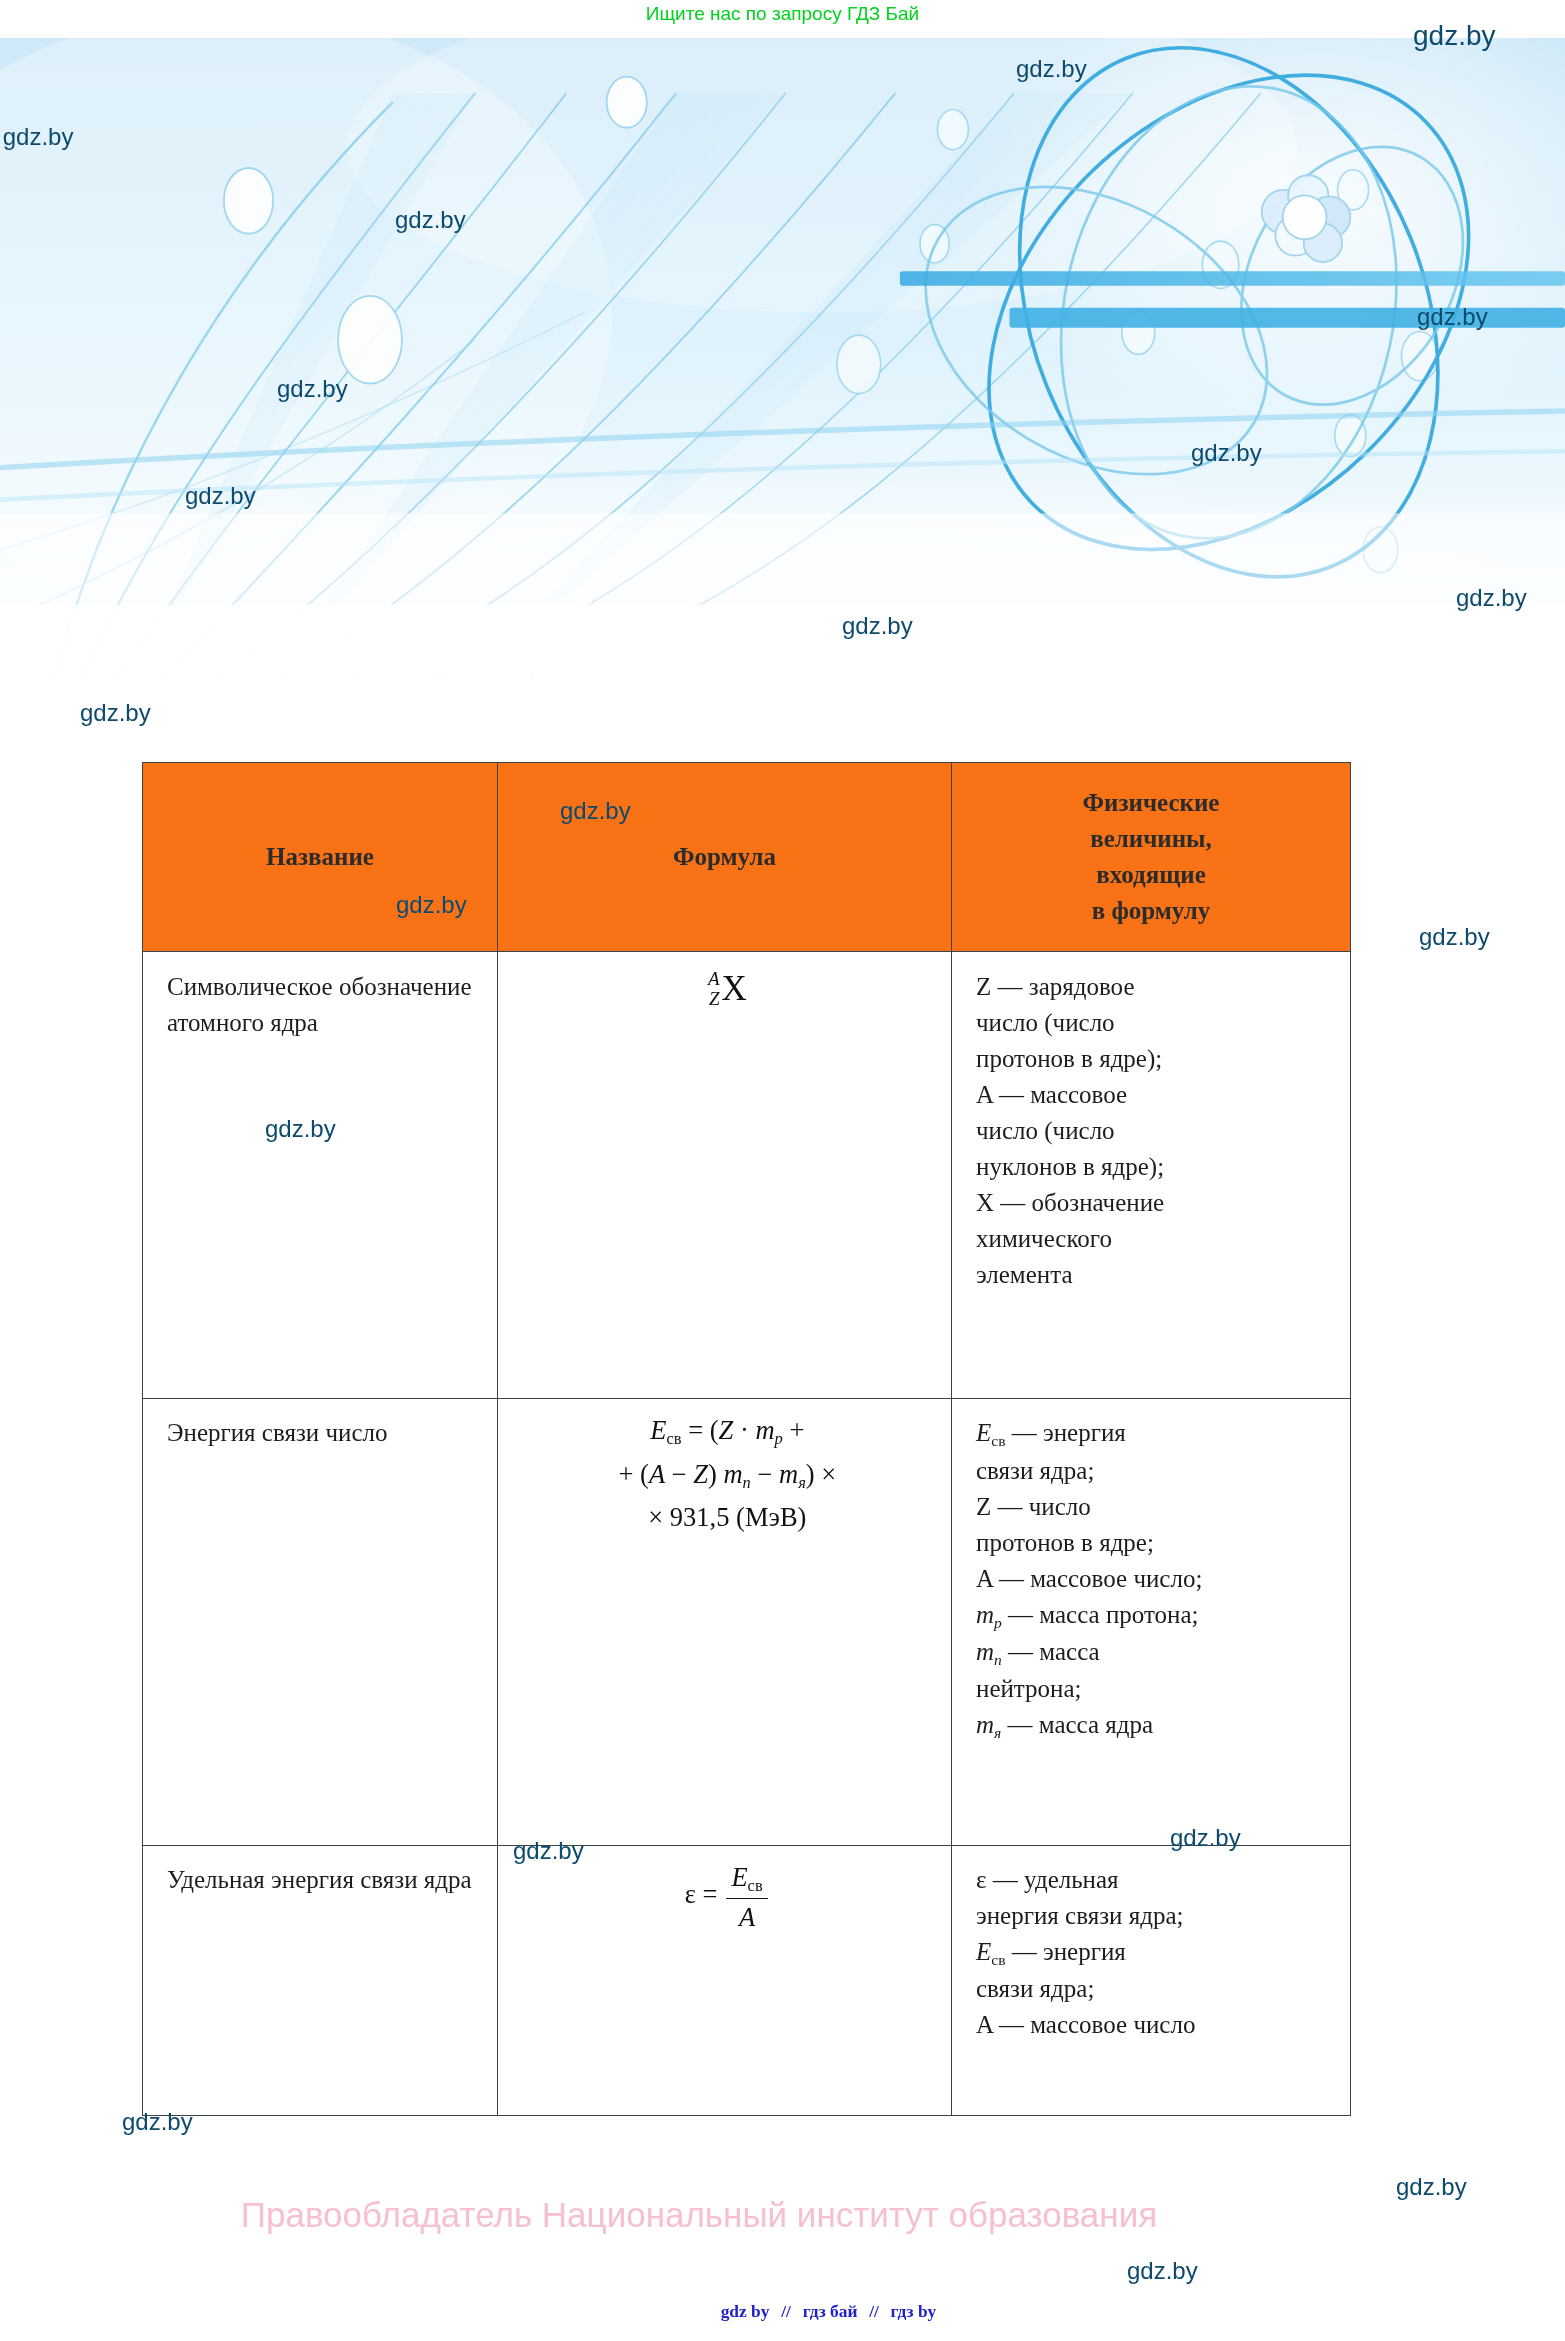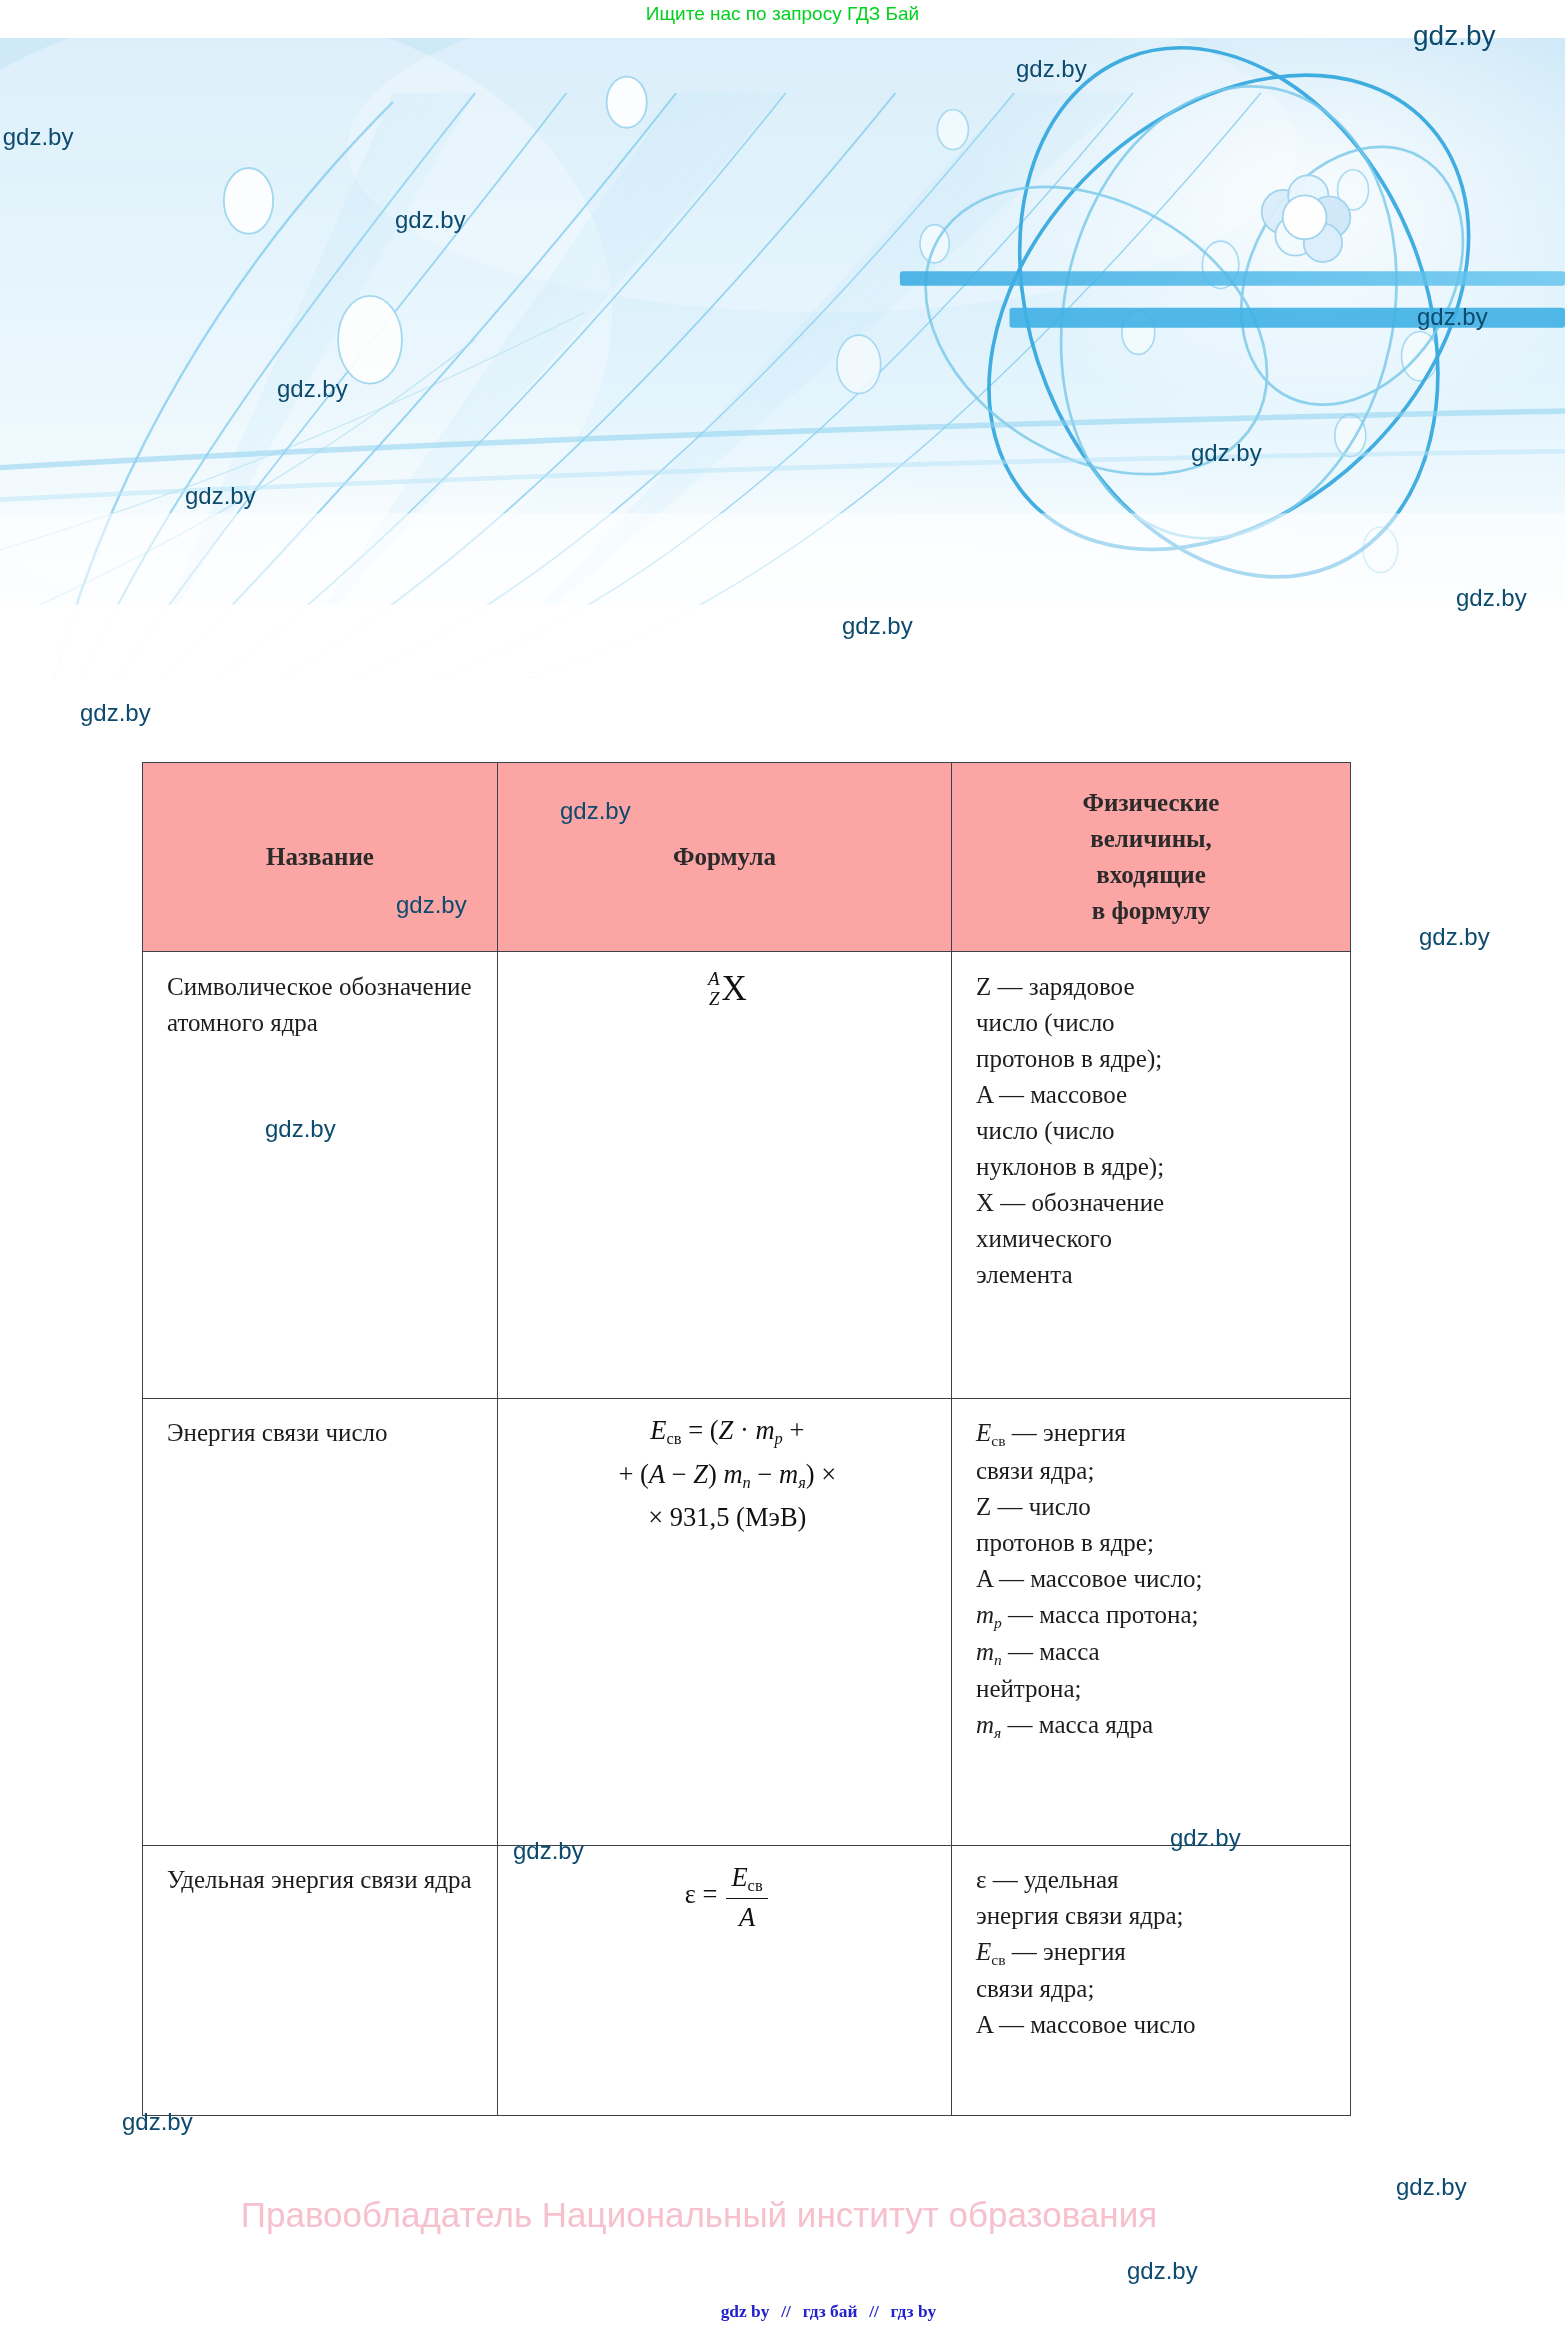--- a/index.html
+++ b/index.html
@@ -68,21 +68,21 @@
     width: 1208px;
     border-collapse: collapse;
     table-layout: fixed;
   }
   .formula-table td, .formula-table th {
     border: 1.8px solid #3b4348;
     vertical-align: top;
     padding: 16.4px 18.3px 16.4px 24px;
   }
   .formula-table thead th {
-    background: #fca5a5;
+    background: #f97316;
     font-family: "Liberation Serif", serif;
     font-weight: bold;
     font-size: 25px;
     color: #2b2b2b;
     text-align: center;
     vertical-align: middle;
     height: 170px;
     line-height: 1.45;
     padding: 9.1px;
   }

